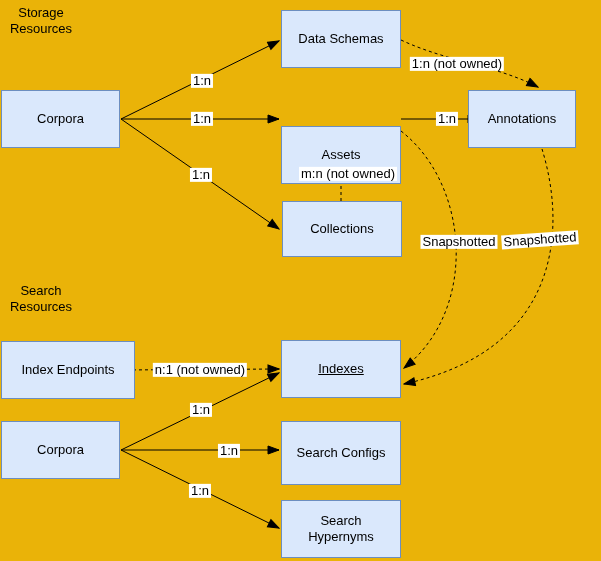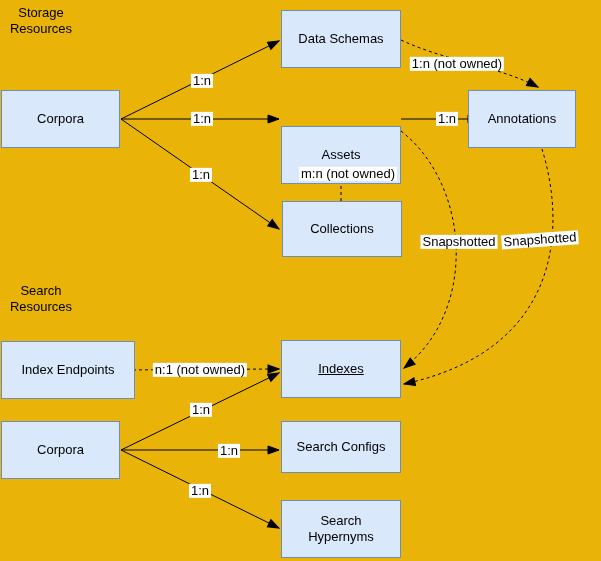--- a/index.html
+++ b/index.html
@@ -95,21 +95,21 @@
 Resources</div>
 
   <div class="node" style="left:1px; top:90px; width:119px; height:58px;">Corpora</div>
   <div class="node" style="left:281px; top:10px; width:120px; height:58px;">Data Schemas</div>
   <div class="node" style="left:281px; top:90px; width:120px; height:58px;margin-top:36px;">Assets</div>
   <div class="node" style="left:468px; top:90px; width:108px; height:58px;">Annotations</div>
   <div class="node" style="left:282px; top:201px; width:120px; height:56px;">Collections</div>
   <div class="node" style="left:1px; top:341px; width:134px; height:58px;">Index Endpoints</div>
   <div class="node" style="left:1px; top:421px; width:119px; height:58px;">Corpora</div>
   <div class="node" style="left:281px; top:340px; width:120px; height:58px;text-decoration:underline;">Indexes</div>
-  <div class="node" style="left:281px; top:421px; width:120px; height:52px;">Search Configs</div>
+  <div class="node" style="left:281px; top:421px; width:120px; height:64px;">Search Configs</div>
   <div class="node" style="left:281px; top:500px; width:120px; height:58px;">Search
 Hypernyms</div>
 
   <div class="edge-label" style="left:202px; top:81px;">1:n</div>
   <div class="edge-label" style="left:202px; top:119px;">1:n</div>
   <div class="edge-label" style="left:201px; top:175px;">1:n</div>
   <div class="edge-label" style="left:447px; top:119px;">1:n</div>
   <div class="edge-label" style="left:457px; top:64px;">1:n (not owned)</div>
   <div class="edge-label" style="left:348px; top:174px;">m:n (not owned)</div>
   <div class="edge-label" style="left:459px; top:242px;">Snapshotted</div>

